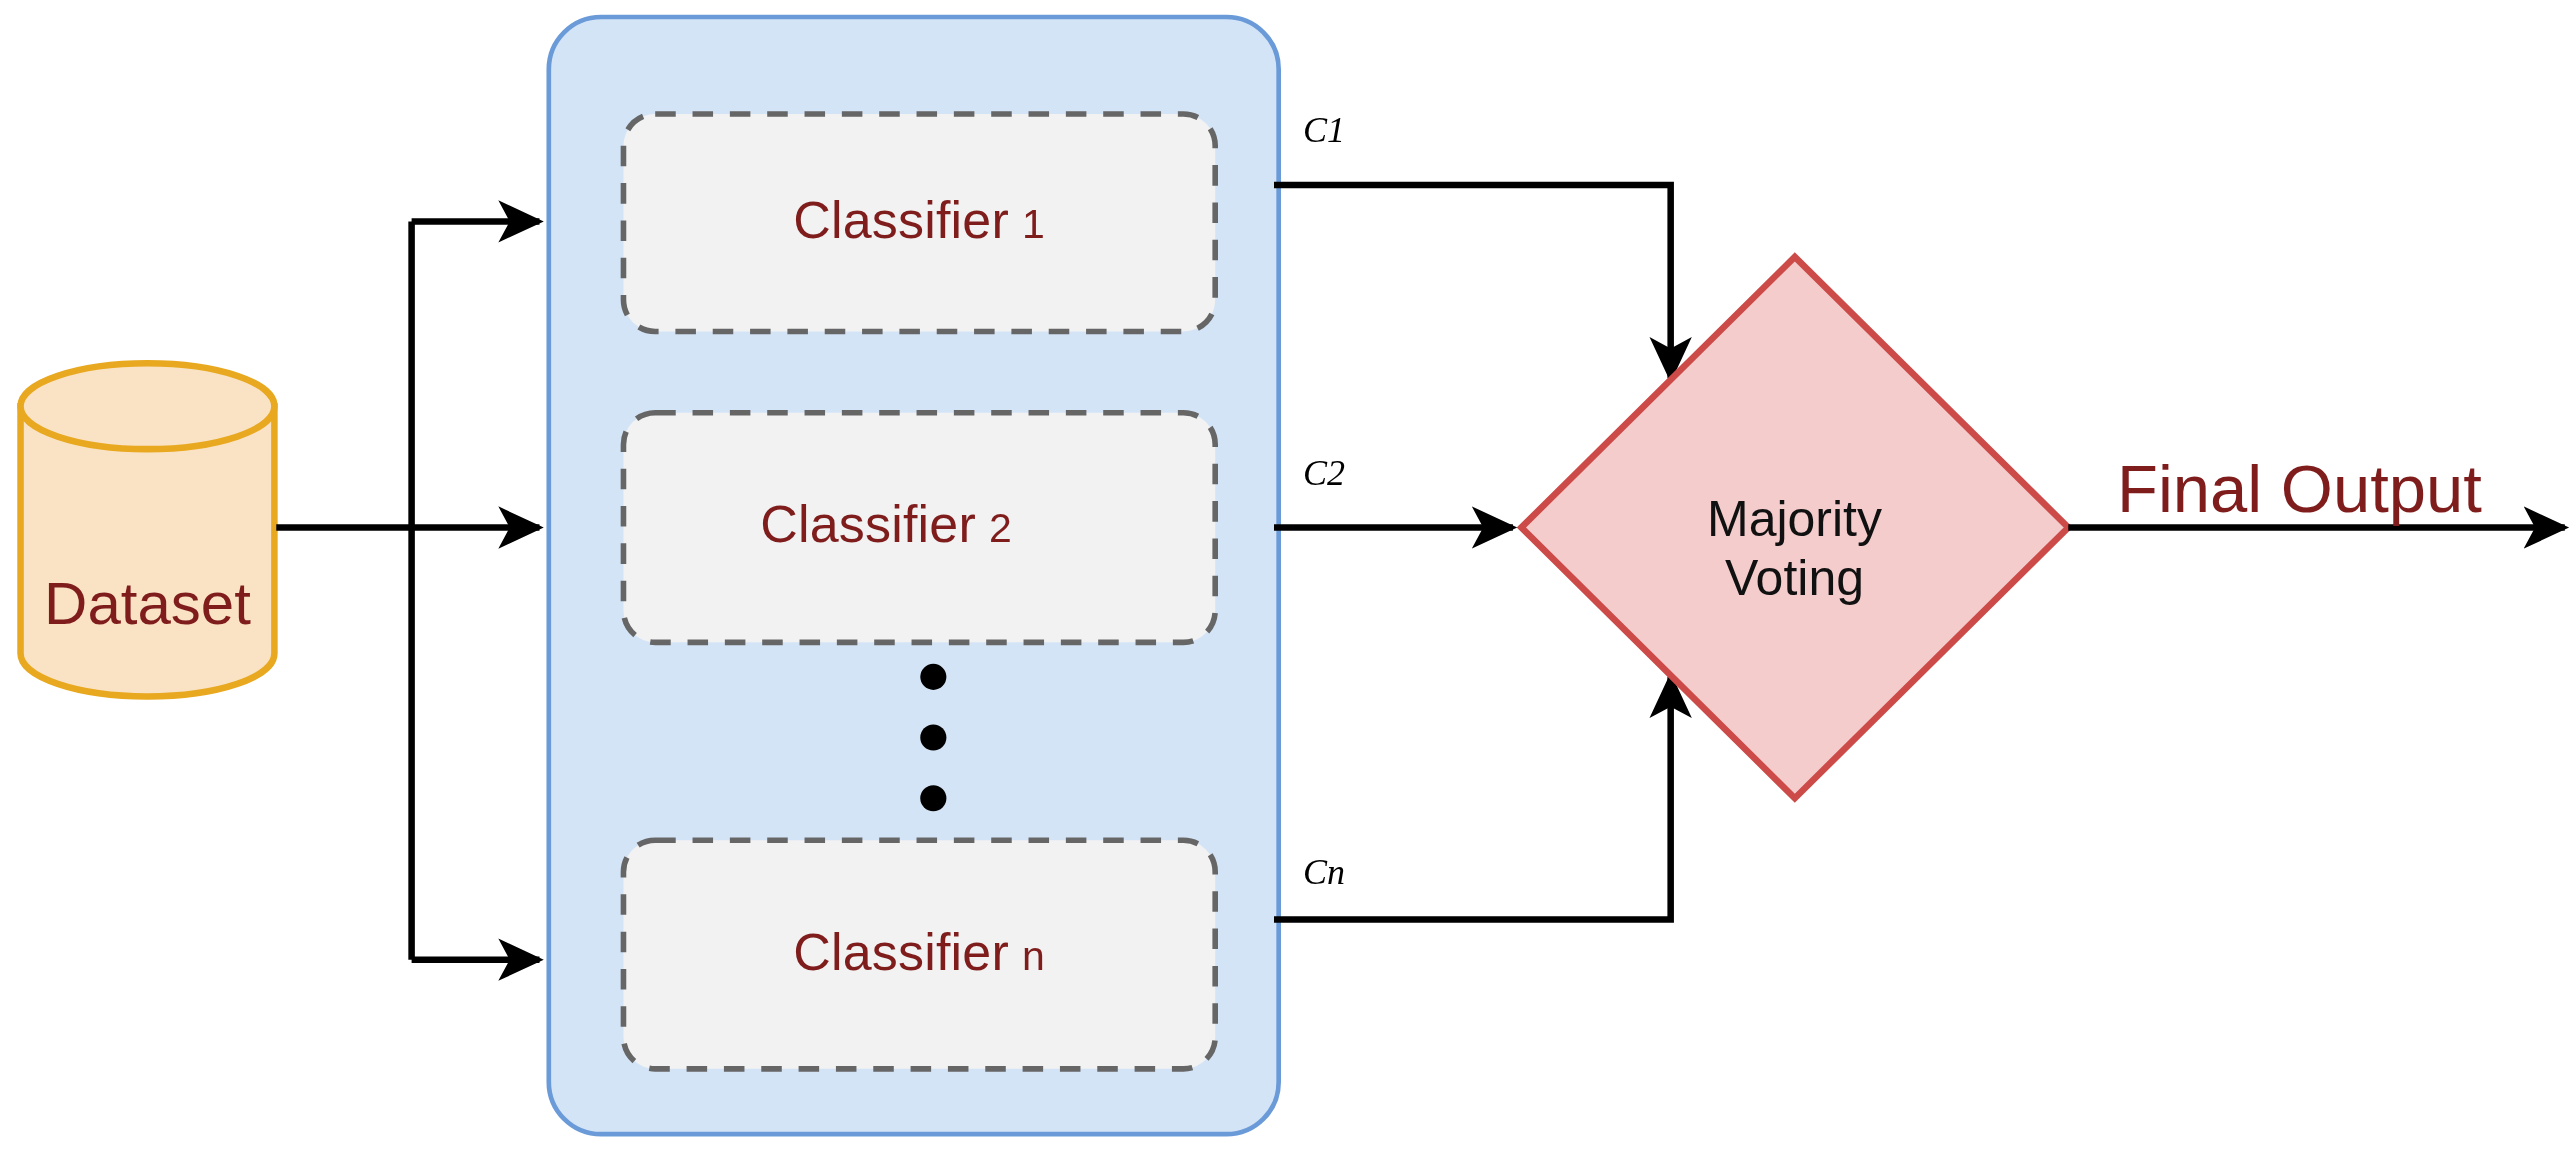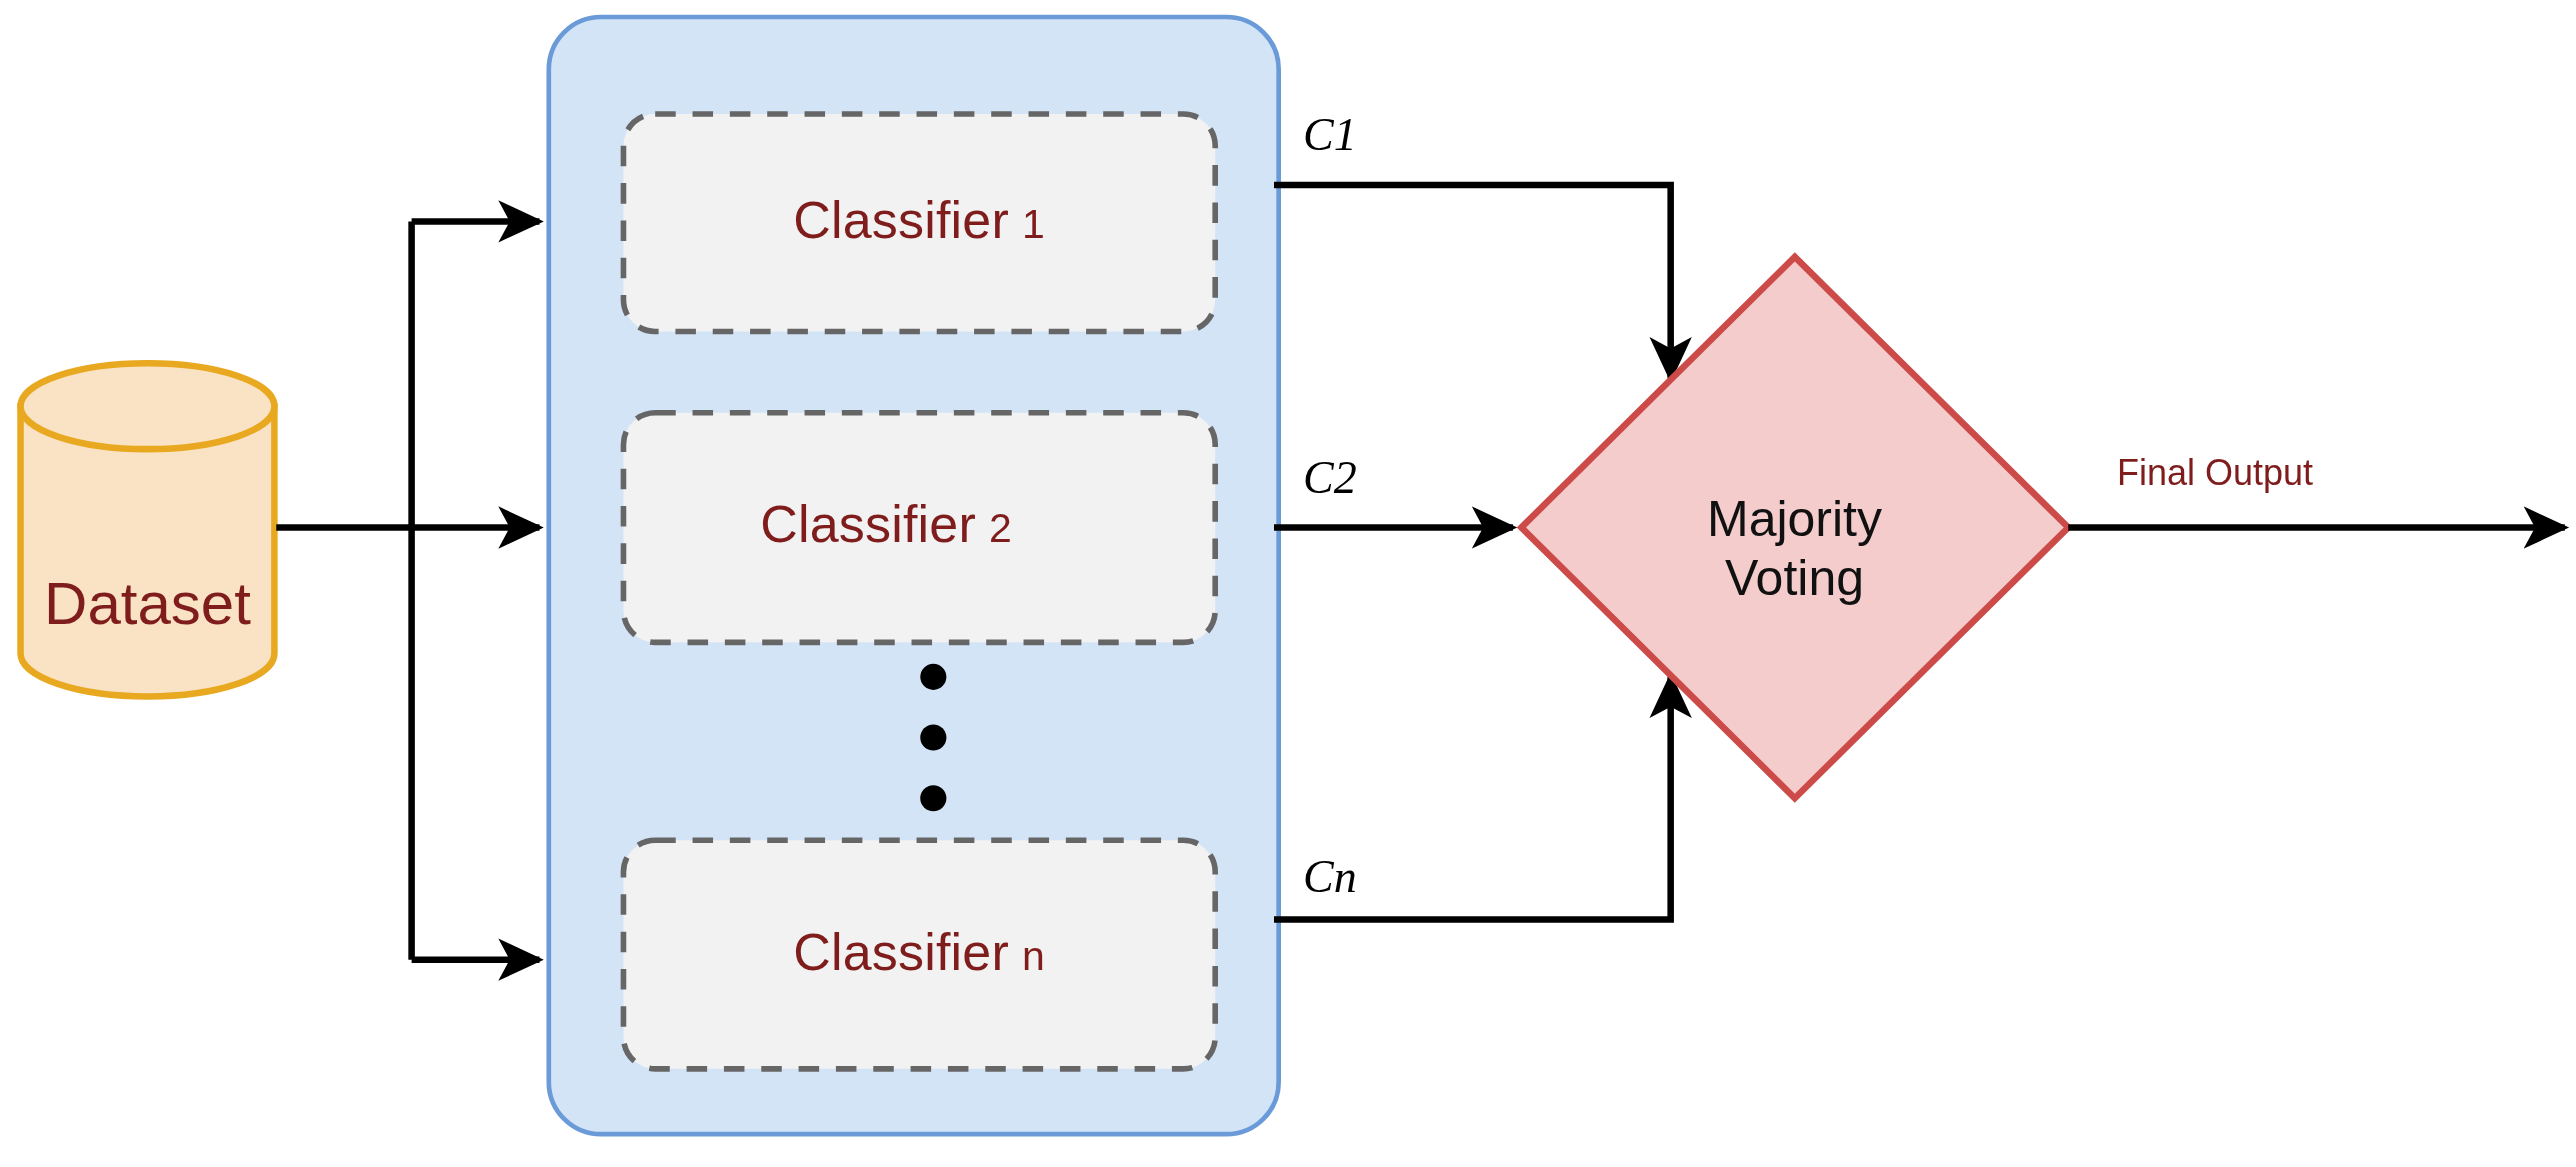--- a/index.html
+++ b/index.html
@@ -39,33 +39,33 @@
   .classifier-label {
     font-size: 52px;
     letter-spacing: 0.2px;
   }
   .classifier-index {
     font-size: 41px;
   }
   .math-label {
     font-family: "Liberation Serif", serif;
     font-style: italic;
-    font-size: 46px;
+    font-size: 36px;
     color: #000000;
   }
   .dataset-label {
     font-size: 60px;
   }
   .mv-label {
     font-size: 50px;
     line-height: 1.18;
     text-align: center;
   }
   .final-label {
-    font-size: 36px;
+    font-size: 67px;
   }
 </style>
 </head>
 <body>
 
 <div id="canvas">
 
   <svg id="vector-layer" viewBox="0 0 2760 1251" xmlns="http://www.w3.org/2000/svg">
     <defs>
       <marker id="arrowFilled" viewBox="0 0 12 12" refX="10.5" refY="6" markerWidth="7.2" markerHeight="7.2" orient="auto-start-reverse">

